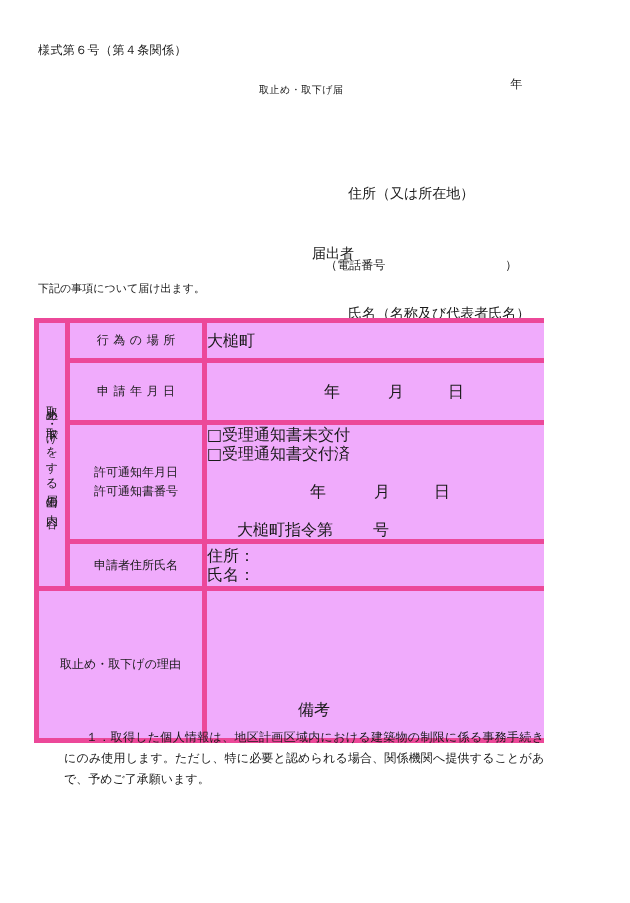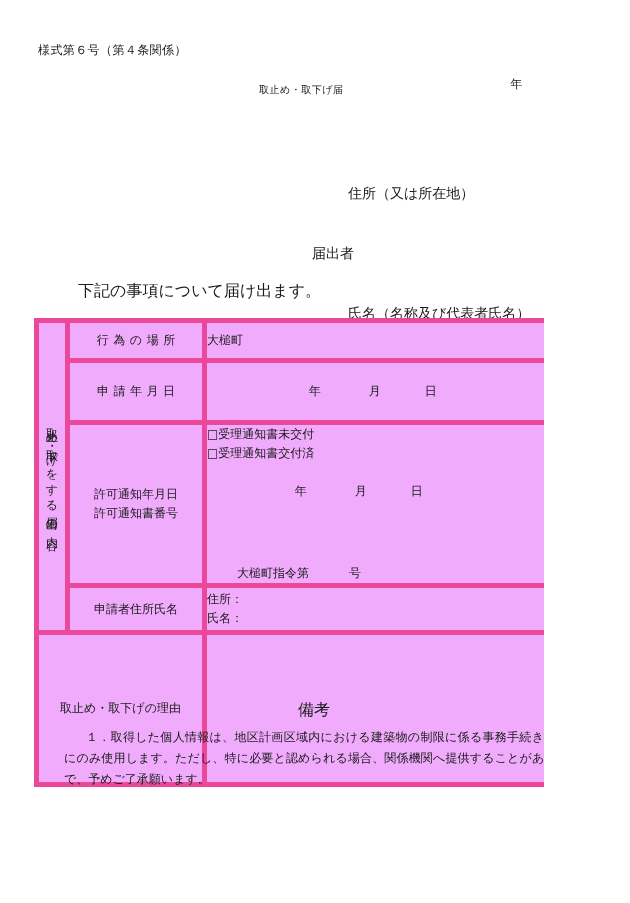--- a/index.html
+++ b/index.html
@@ -59,22 +59,21 @@
   #submitter-block .indent { padding-left: 36px; }
 
   #phone-line {
     left: 310px; top: 243px;
     font-size: 12px;
   }
   #phone-line .paren-gap { display: inline-block; width: 120px; }
 
   #intro-sentence {
     left: 38px; top: 281px;
-    font-size: 16px;
-    margin-left: 40px;
+    font-size: 11px;
   }
 
   
   #main-table {
     position: absolute;
     left: 34px;
     top: 318px;
     width: 558px;
     border-collapse: collapse;
     table-layout: fixed;
@@ -112,21 +111,21 @@
   }
   .spread {
     display: inline-block;
     letter-spacing: 4.5px;
     text-indent: 4.5px;
   }
   .label-2line { line-height: 19px; }
 
   td.value {
     padding: 7px 10px;
-    font-size: 12px;
+    font-size: 16px;
     line-height: 19px;
   }
 
   
   .daterun { display: inline-block; white-space: pre; }
   .daterun .g1 { display: inline-block; width: 48px; }
   .daterun .g2 { display: inline-block; width: 44px; }
 
   .row-place { height: 40px; }
   .row-appdate { height: 34px; }
@@ -174,20 +173,23 @@
 
   <div class="abs" id="doc-title">取止め・取下げ届</div>
 
 
   <div class="abs" id="submitter-block">
     <span class="row indent">住所（又は所在地）</span>
     <span class="row">届出者</span>
     <span class="row indent">氏名（名称及び代表者氏名）</span>
   </div>
 
+  <div class="abs" id="phone-line">
+    <span>（電話番号</span><span class="paren-gap"></span><span>）</span>
+  </div>
 
   <div class="abs" id="intro-sentence">下記の事項について届け出ます。</div>
 
   <table id="main-table">
     <tbody>
       <tr class="row-place">
         <td class="spine" rowspan="4">
           <span class="vtext">取止め・取下げをする届出の内容</span>
         </td>
         <td class="label">
@@ -217,21 +219,21 @@
         <td class="value">
           <div>
             <span>□受理通知書未交付</span>
           </div>
           <div>
             <span>□受理通知書交付済</span>
           </div>
           <div class="daterun pad-left-2">
             <span>年</span><span class="g1"></span><span>月</span><span class="g2"></span><span>日</span>
           </div>
-          <div style="padding-left:30px;margin-top:44px;">
+          <div style="padding-left:30px;">
             <span>大槌町指令第</span><span class="numgap"></span><span>号</span>
           </div>
         </td>
       </tr>
 
       <tr class="row-applicant">
         <td class="label">
           <span>申請者住所氏名</span>
         </td>
         <td class="value">

